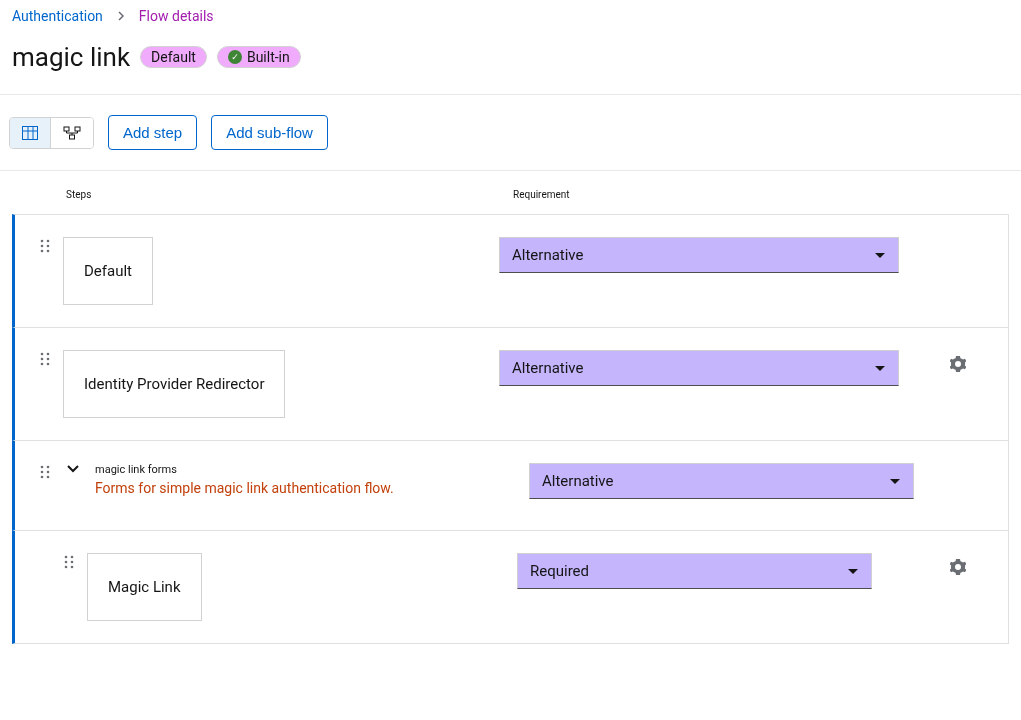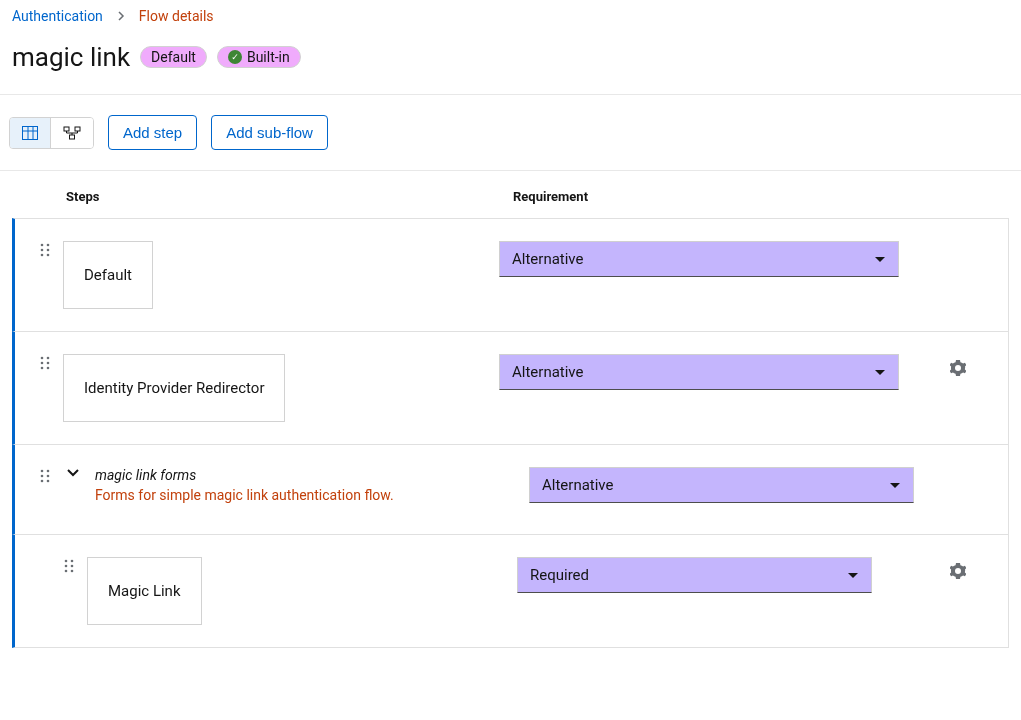--- a/index.html
+++ b/index.html
@@ -12,21 +12,21 @@
   }
   .breadcrumbs {
     padding: 8px 12px;
     font-size: 14px;
     display: flex;
     align-items: center;
     gap: 14px;
   }
   .breadcrumb-link { color: #0066cc; text-decoration: none; }
   .breadcrumb-sep { color: #6a6e73; font-size: 10px; }
-  .breadcrumb-current { color: #c2410c; }
+  .breadcrumb-current { color: #a21caf; }
   .header {
     padding: 10px 12px 22px;
     display: flex;
     align-items: center;
     gap: 10px;
   }
   .page-title {
     font-size: 26px;
     font-weight: 400;
     margin: 0;
@@ -83,22 +83,22 @@
     background: #fff;
     border-radius: 4px;
     padding: 8px 14px;
     font-size: 15px;
     cursor: pointer;
   }
   .content { padding: 0 12px; }
   .columns {
     display: flex;
     padding: 18px 0 14px 54px;
-    font-weight: 700;
-    font-size: 13px;
+    font-weight: 400;
+    font-size: 10px;
   }
   .col-steps { flex: 0 0 447px; }
   .col-req { flex: 0 0 420px; }
   .row {
     display: flex;
     align-items: flex-start;
     border: 1px solid #e0e0e0;
     border-left: 3px solid #0066cc;
     padding: 22px 12px;
     min-height: 90px;
@@ -117,21 +117,21 @@
     display: flex;
     align-items: flex-start;
     gap: 10px;
   }
   .boxed {
     border: 1px solid #d2d2d2;
     padding: 24px 20px;
     font-size: 15px;
     display: inline-block;
   }
-  .flow-group .flow-name { font-size: 14px; font-style: italic; }
+  .flow-group .flow-name { font-size: 11px; }
   .flow-group .flow-desc { font-size: 14px; color:#c2410c; margin-top:4px;}
   .req-col {
     flex: 0 0 420px;
     display: flex;
     align-items: flex-start;
   }
   .select {
     width: 400px;
     border: 1px solid #d0d0d0;
     border-bottom: 1px solid #4d4d4d;

